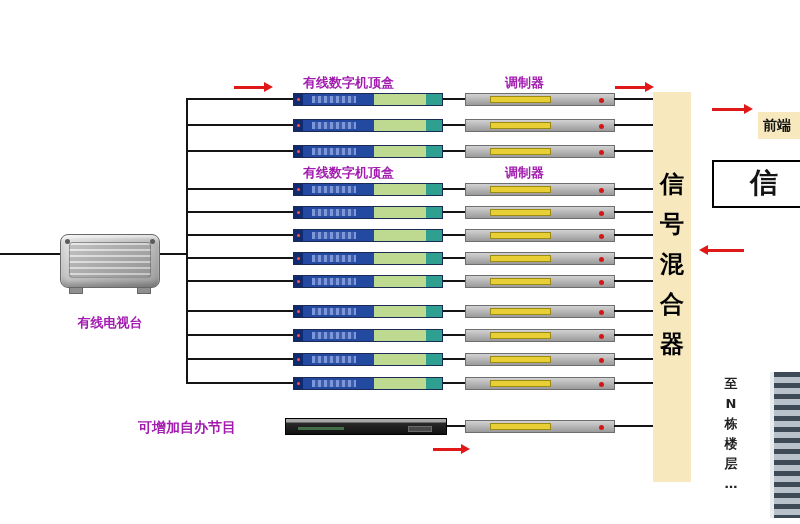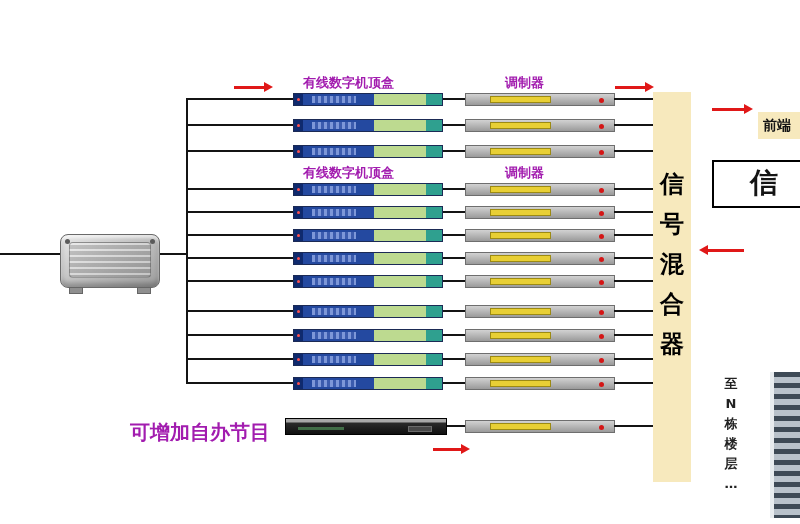--- a/index.html
+++ b/index.html
@@ -73,20 +73,21 @@
   <div class="hline" style="left:156px;top:253px;width:32px"></div>
   <div class="vline" style="left:186px;top:98px;height:286px"></div>
 
   <div id="station">
     <div class="ribs"></div>
     <div class="bolt b1"></div>
     <div class="bolt b2"></div>
     <div class="foot f1"></div>
     <div class="foot f2"></div>
   </div>
+  <div class="lbl" style="left:60px;top:314px;width:100px;text-align:center">有线电视台</div>
 
   <div class="lbl" style="left:303px;top:74px">有线数字机顶盒</div>
   <div class="lbl" style="left:505px;top:74px">调制器</div>
   <div class="lbl" style="left:303px;top:164px">有线数字机顶盒</div>
   <div class="lbl" style="left:505px;top:164px">调制器</div>
 
   <div id="rows">
       <div class="hline" style="left:186px;top:98px;width:107px"></div>
       <div class="stb" style="left:293px;top:93px"></div>
       <div class="hline" style="left:443px;top:98px;width:22px"></div>
@@ -142,21 +143,21 @@
       <div class="hline" style="left:443px;top:358px;width:22px"></div>
       <div class="mod" style="left:465px;top:353px"></div>
       <div class="hline" style="left:614px;top:358px;width:39px"></div>
       <div class="hline" style="left:186px;top:382px;width:107px"></div>
       <div class="stb" style="left:293px;top:377px"></div>
       <div class="hline" style="left:443px;top:382px;width:22px"></div>
       <div class="mod" style="left:465px;top:377px"></div>
       <div class="hline" style="left:614px;top:382px;width:39px"></div>
     </div>
 
-  <div class="lbl" style="left:130px;top:419px;font-size:20px">可增加自办节目</div>
+  <div class="lbl" style="left:138px;top:419px;font-size:14px">可增加自办节目</div>
   <div id="selfdev"></div>
   <div class="hline" style="left:447px;top:425px;width:18px"></div>
   <div class="mod" style="left:465px;top:420px"></div>
   <div class="hline" style="left:614px;top:425px;width:39px"></div>
   <div class="arrow right" style="left:433px;top:448px;width:28px"></div>
 
   <div id="mixer">
     <div class="chars">
       <div class="mchar">信</div>
       <div class="mchar">号</div>

